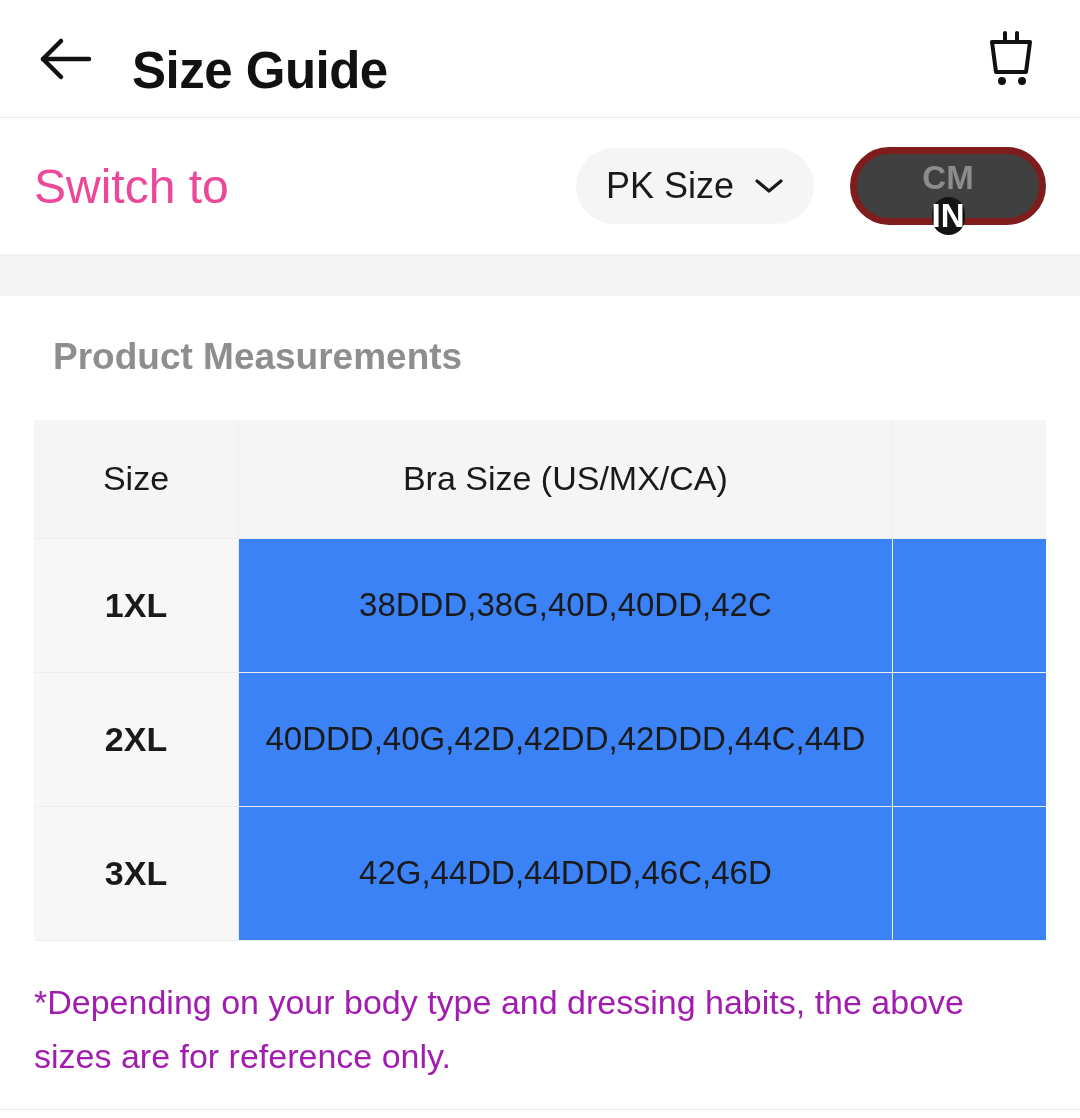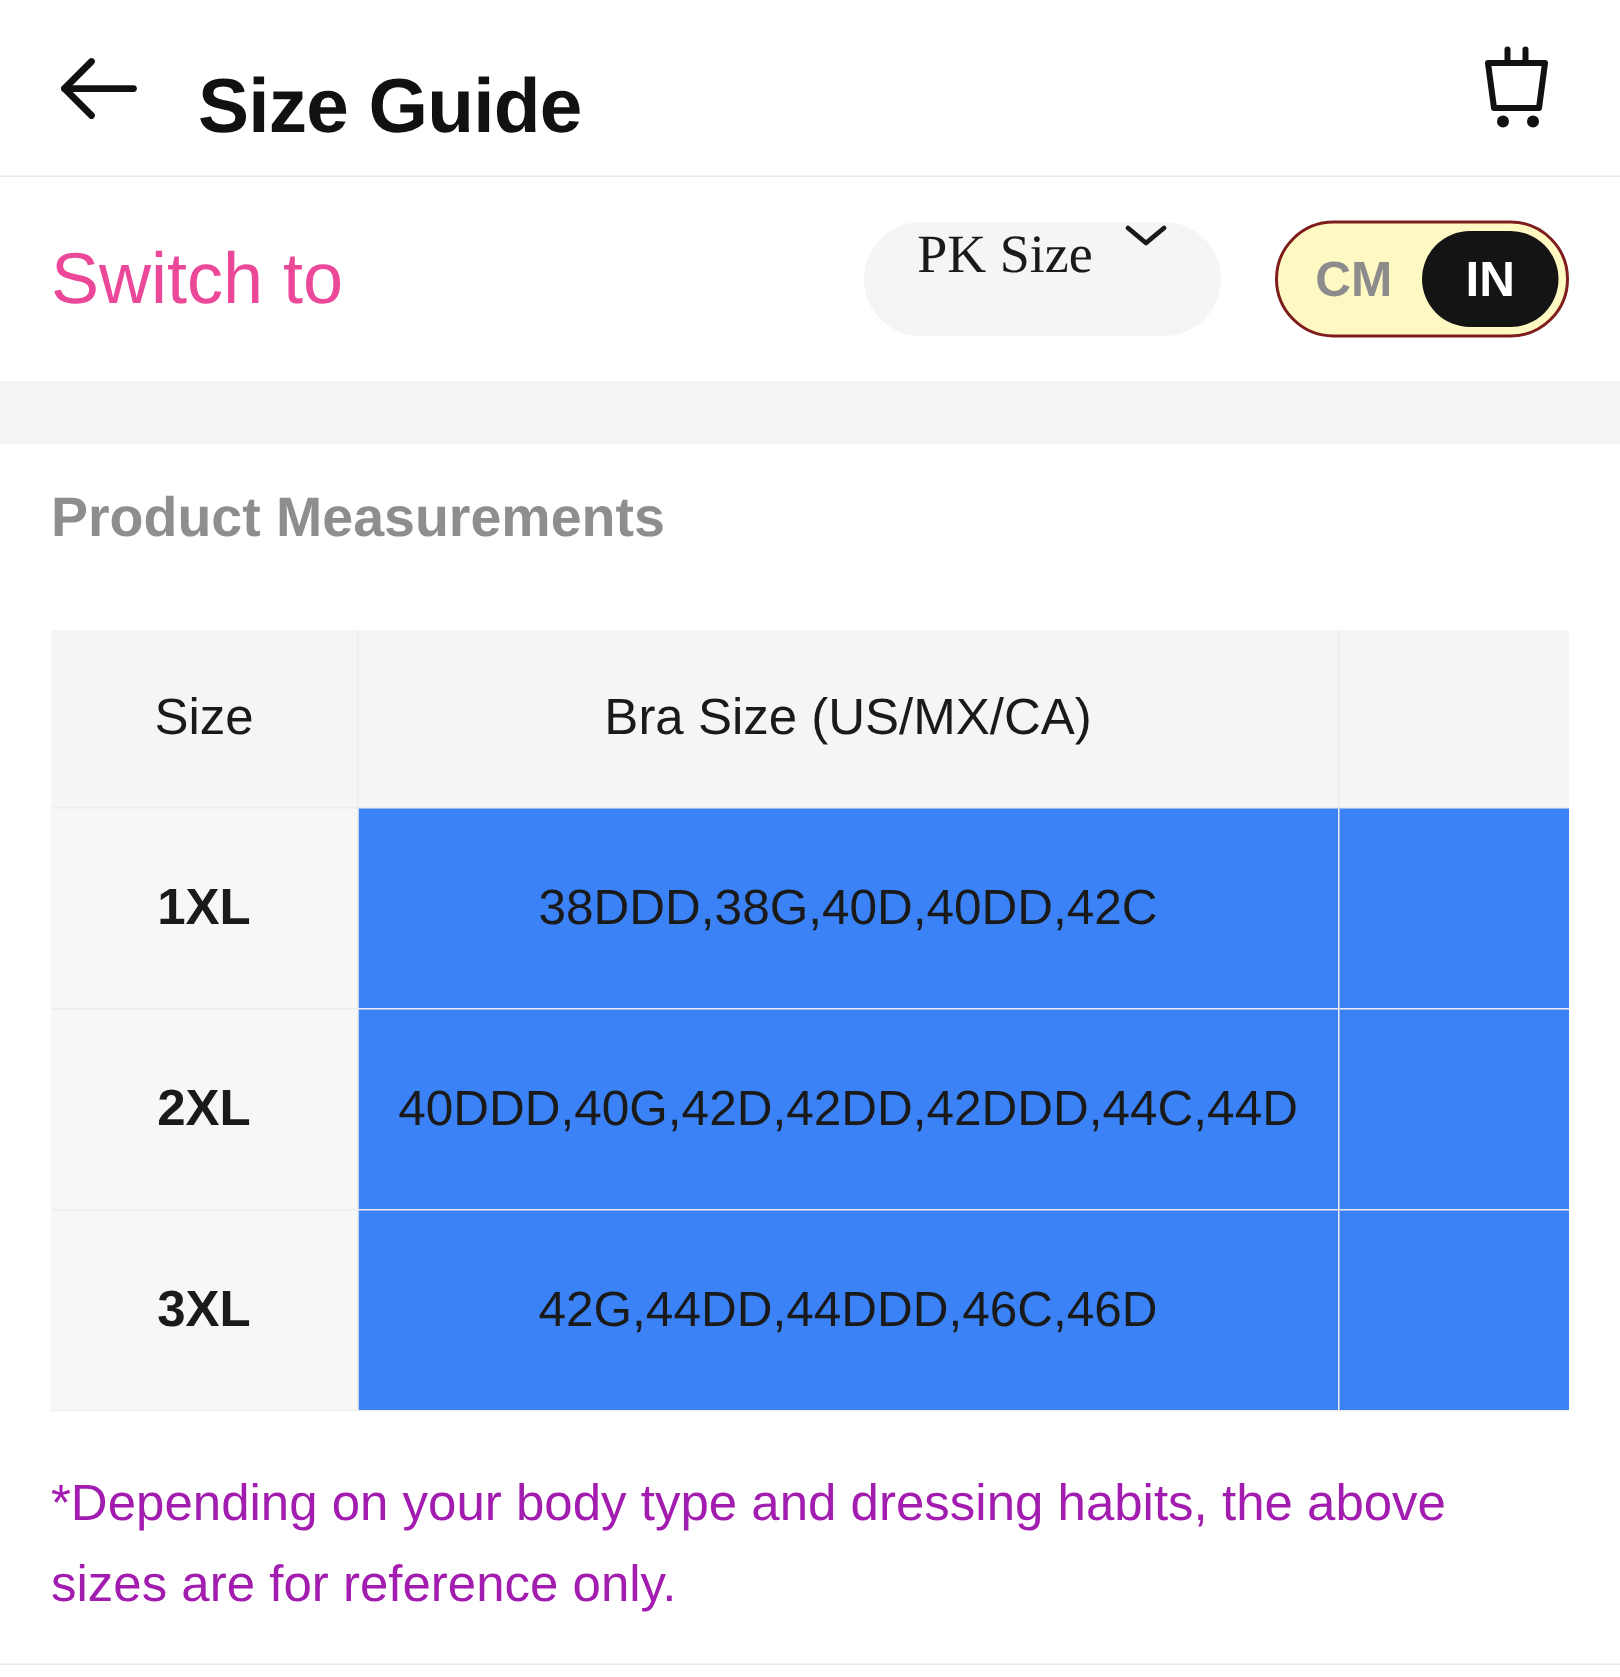--- a/index.html
+++ b/index.html
@@ -71,41 +71,41 @@
     display: flex;
     align-items: center;
     gap: 36px;
   }
   .size-select {
     min-width: 238px;
     height: 76px;
     border-radius: 38px;
     background: #f5f5f5;
     display: flex;
-    align-items: flex-start;
+    align-items: center;
     justify-content: center;
     gap: 20px;
     padding: 0 30px;
     cursor: pointer;
-    font-family: Liberation Serif, serif;
   }
   .size-select .sel-text {
     font-size: 36px;
     color: #1a1a1a;
   }
   .unit-toggle {
     width: 196px;
     height: 78px;
     border-radius: 40px;
-    background: #fef9c3;
-    border: 2px solid #7f1d1d;
+    background: #404040;
+    border: 7px solid #7f1d1d;
     display: flex;
     align-items: center;
     padding: 5px;
     cursor: pointer;
+    flex-direction: column;
   }
   .unit-opt {
     flex: 1;
     height: 100%;
     display: flex;
     align-items: center;
     justify-content: center;
     font-size: 33px;
     font-weight: bold;
     border-radius: 36px;
@@ -118,22 +118,22 @@
 
   
   .band {
     height: 42px;
     background: #f4f4f4;
   }
 
   
   .tabs {
     display: flex;
-    align-items: flex-start;
-    padding: 28px 34px 0 34px;
+    align-items: center;
+    padding: 28px 34px 0 53px;
     gap: 70px;
     height: 106px;
   }
   .tab {
     font-size: 37px;
     font-weight: bold;
     color: #8e8e8e;
     padding-bottom: 12px;
     cursor: pointer;
     white-space: nowrap;

